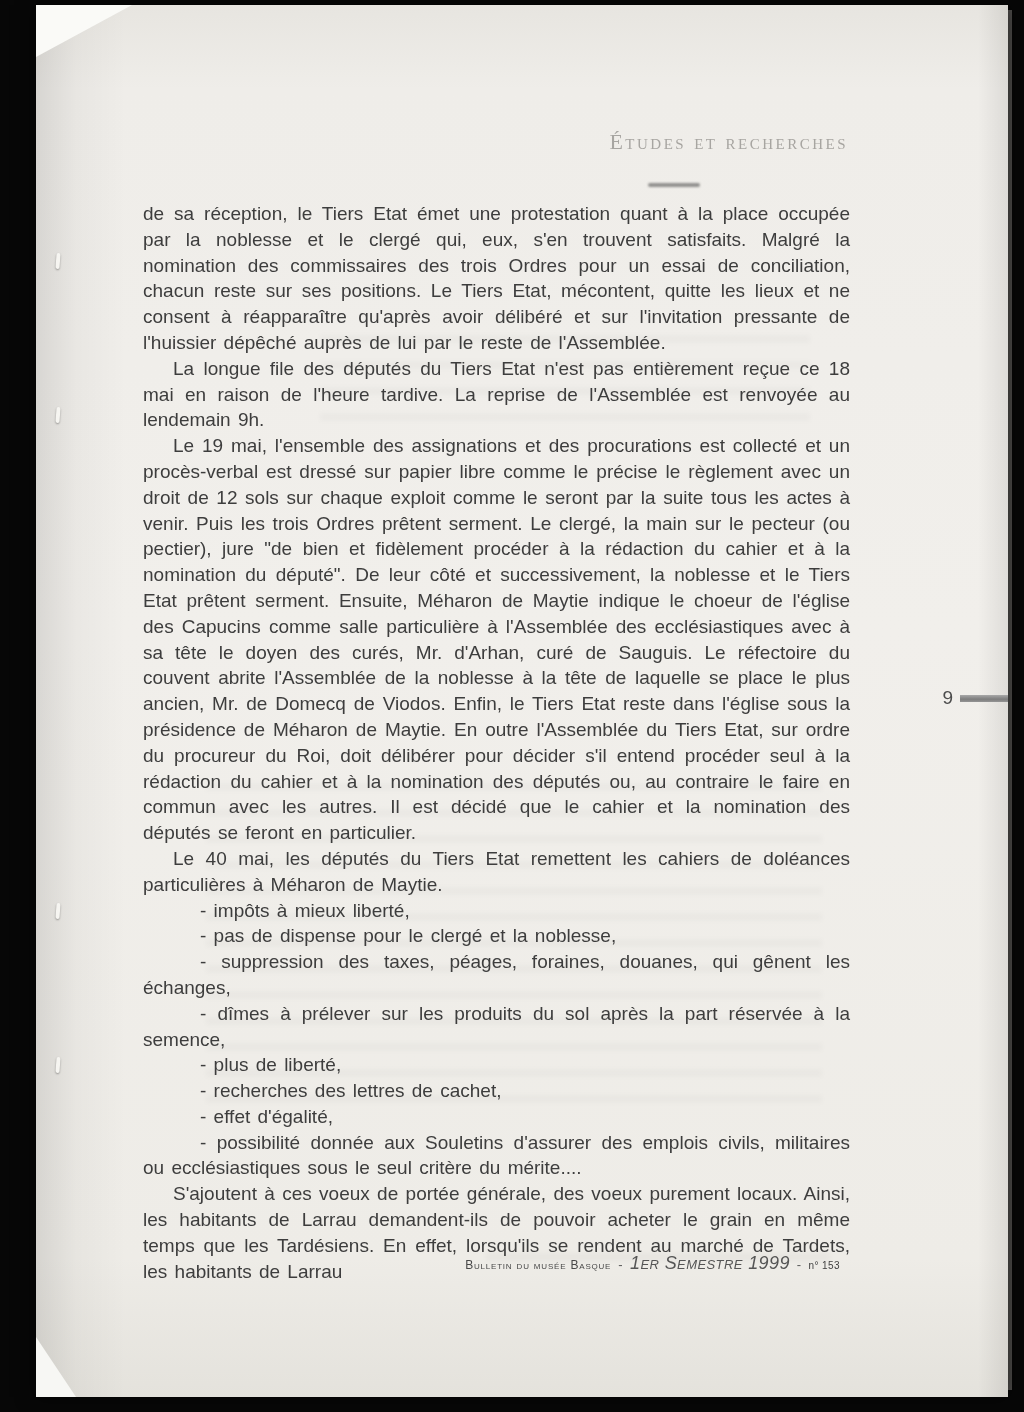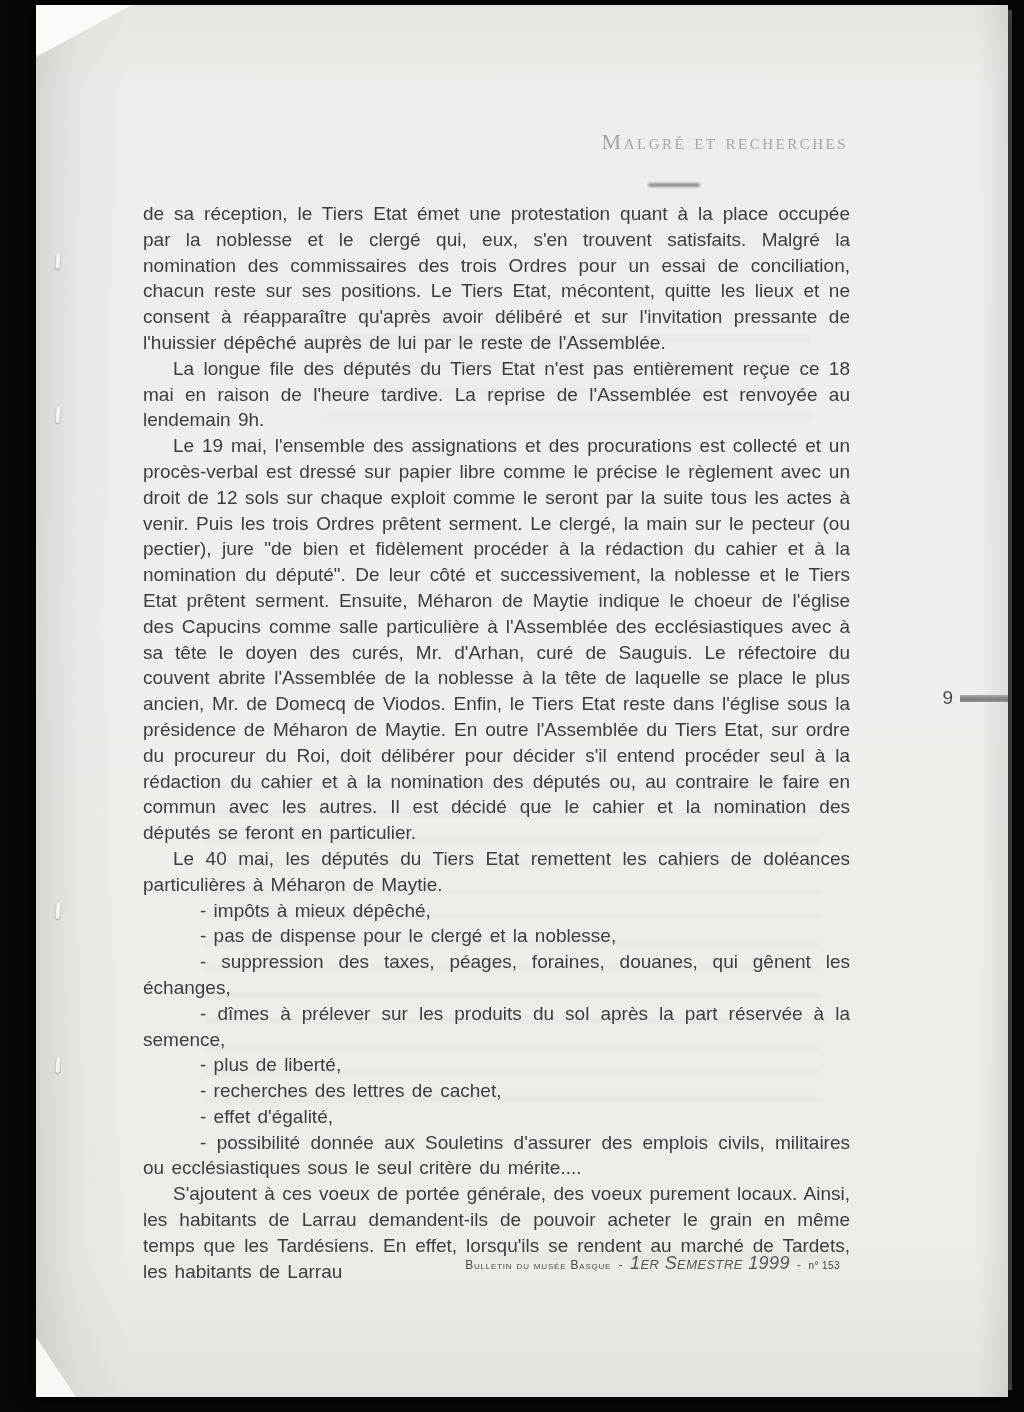--- a/index.html
+++ b/index.html
@@ -117,31 +117,31 @@
 
     <div class="stitch s1"></div>
     <div class="stitch s2"></div>
     <div class="stitch s3"></div>
     <div class="stitch s4"></div>
 
     <div class="ghost g1"></div>
     <div class="ghost g2"></div>
     <div class="ghost g3"></div>
 
-    <div class="header">Malgré et recherches</div>
+    <div class="header">Études et recherches</div>
     <div class="header-artifact"></div>
 
     <div class="content">
       <p class="para">de sa réception, le Tiers Etat émet une protestation quant à la place occupée par la noblesse et le clergé qui, eux, s'en trouvent satisfaits. Malgré la nomination des commissaires des trois Ordres pour un essai de conciliation, chacun reste sur ses positions. Le Tiers Etat, mécontent, quitte les lieux et ne consent à réapparaître qu'après avoir délibéré et sur l'invitation pressante de l'huissier dépêché auprès de lui par le reste de l'Assemblée.</p>
       <p class="para indent">La longue file des députés du Tiers Etat n'est pas entièrement reçue ce 18 mai en raison de l'heure tardive. La reprise de l'Assemblée est renvoyée au lendemain 9h.</p>
       <p class="para indent">Le 19 mai, l'ensemble des assignations et des procurations est collecté et un procès-verbal est dressé sur papier libre comme le précise le règlement avec un droit de 12 sols sur chaque exploit comme le seront par la suite tous les actes à venir. Puis les trois Ordres prêtent serment. Le clergé, la main sur le pecteur (ou pectier), jure "de bien et fidèlement procéder à la rédaction du cahier et à la nomination du député". De leur côté et successivement, la noblesse et le Tiers Etat prêtent serment. Ensuite, Méharon de Maytie indique le choeur de l'église des Capucins comme salle particulière à l'Assemblée des ecclésiastiques avec à sa tête le doyen des curés, Mr. d'Arhan, curé de Sauguis. Le réfectoire du couvent abrite l'Assemblée de la noblesse à la tête de laquelle se place le plus ancien, Mr. de Domecq de Viodos. Enfin, le Tiers Etat reste dans l'église sous la présidence de Méharon de Maytie. En outre l'Assemblée du Tiers Etat, sur ordre du procureur du Roi, doit délibérer pour décider s'il entend procéder seul à la rédaction du cahier et à la nomination des députés ou, au contraire le faire en commun avec les autres. Il est décidé que le cahier et la nomination des députés se feront en particulier.</p>
       <p class="para indent">Le 40 mai, les députés du Tiers Etat remettent les cahiers de doléances particulières à Méharon de Maytie.</p>
 
       <div class="list">
-        <div class="li">- impôts à mieux dépêché,</div>
+        <div class="li">- impôts à mieux liberté,</div>
         <div class="li">- pas de dispense pour le clergé et la noblesse,</div>
         <div class="li">- suppression des taxes, péages, foraines, douanes, qui gênent les échanges,</div>
         <div class="li">- dîmes à prélever sur les produits du sol après la part réservée à la semence,</div>
         <div class="li">- plus de liberté,</div>
         <div class="li">- recherches des lettres de cachet,</div>
         <div class="li">- effet d'égalité,</div>
         <div class="li">- possibilité donnée aux Souletins d'assurer des emplois civils, militaires ou ecclésiastiques sous le seul critère du mérite....</div>
       </div>
 
       <p class="para indent">S'ajoutent à ces voeux de portée générale, des voeux purement locaux. Ainsi, les habitants de Larrau demandent-ils de pouvoir acheter le grain en même temps que les Tardésiens. En effet, lorsqu'ils se rendent au marché de Tardets, les habitants de Larrau</p>

